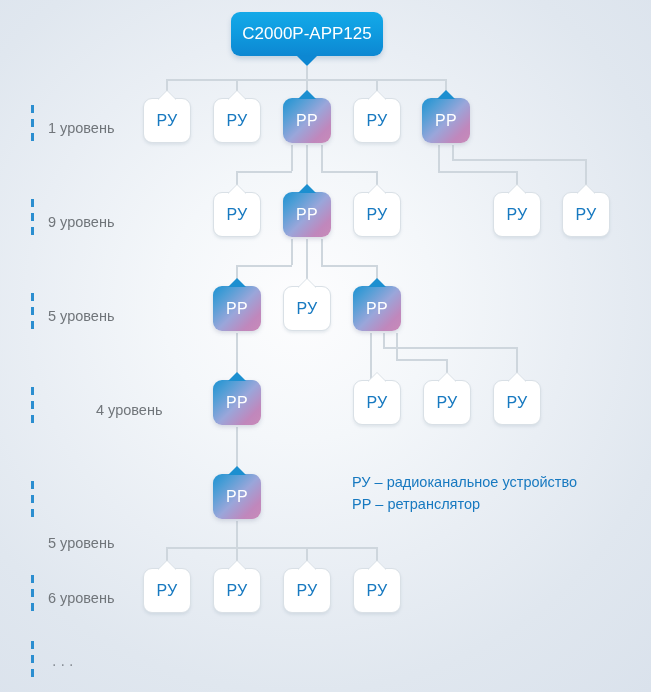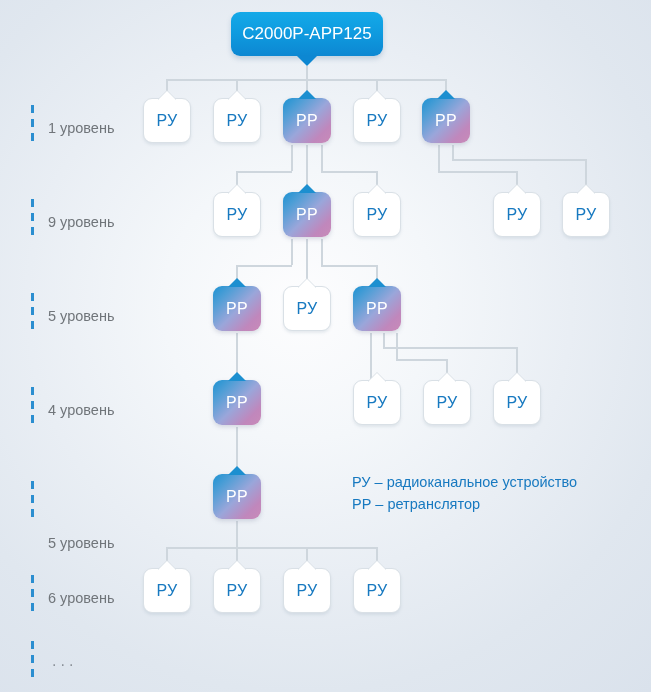--- a/index.html
+++ b/index.html
@@ -141,21 +141,21 @@
   <div class="lvl" style="top:214px;">9 уровень</div>
 
   <div class="dash" style="top:293px;"></div>
   <div class="dash" style="top:307px;"></div>
   <div class="dash" style="top:321px;"></div>
   <div class="lvl" style="top:308px;">5 уровень</div>
 
   <div class="dash" style="top:387px;"></div>
   <div class="dash" style="top:401px;"></div>
   <div class="dash" style="top:415px;"></div>
-  <div class="lvl" style="top:402px;">4 уровень</div>
+  <div class="lvl" style="top:402px;margin-left:48px;">4 уровень</div>
 
   <div class="dash" style="top:481px;"></div>
   <div class="dash" style="top:495px;"></div>
   <div class="dash" style="top:509px;"></div>
   <div class="lvl" style="top:496px;margin-top:39px;">5 уровень</div>
 
   <div class="dash" style="top:575px;"></div>
   <div class="dash" style="top:589px;"></div>
   <div class="dash" style="top:603px;"></div>
   <div class="lvl" style="top:590px;">6 уровень</div>

